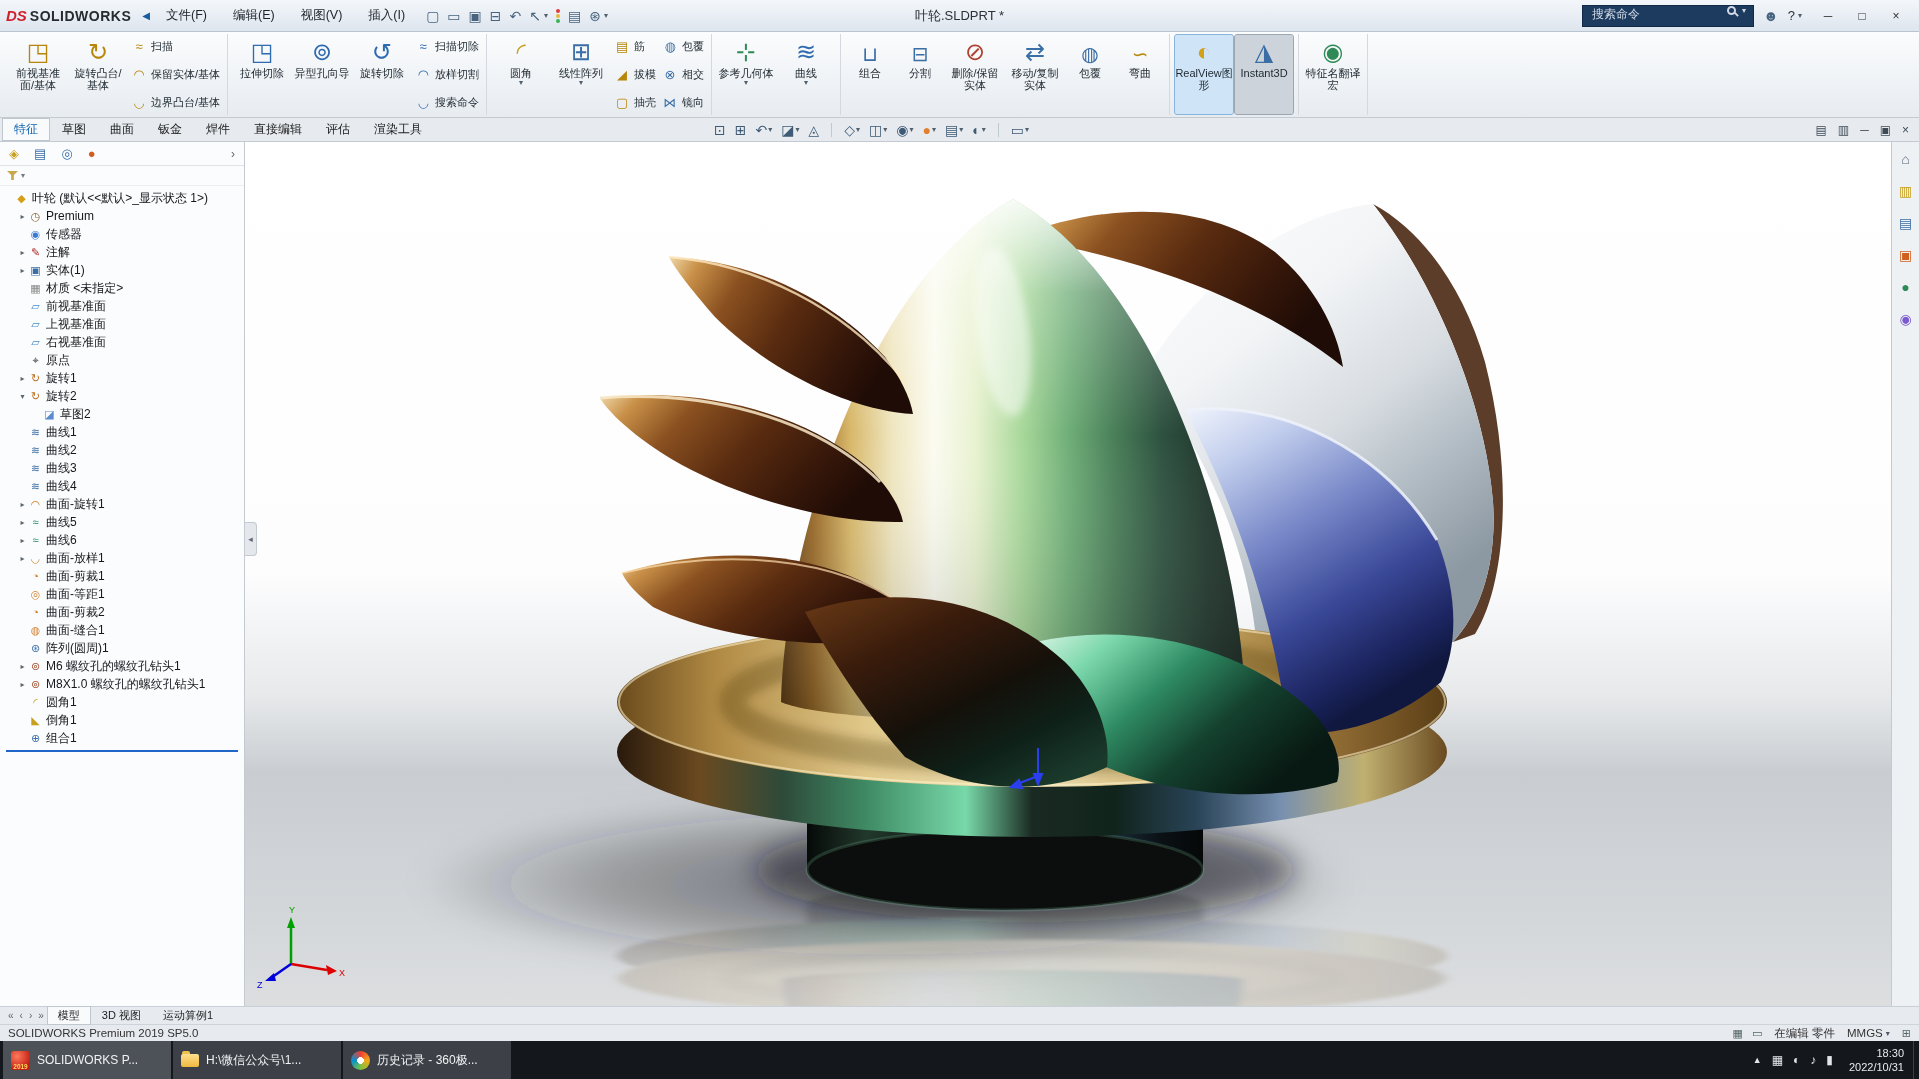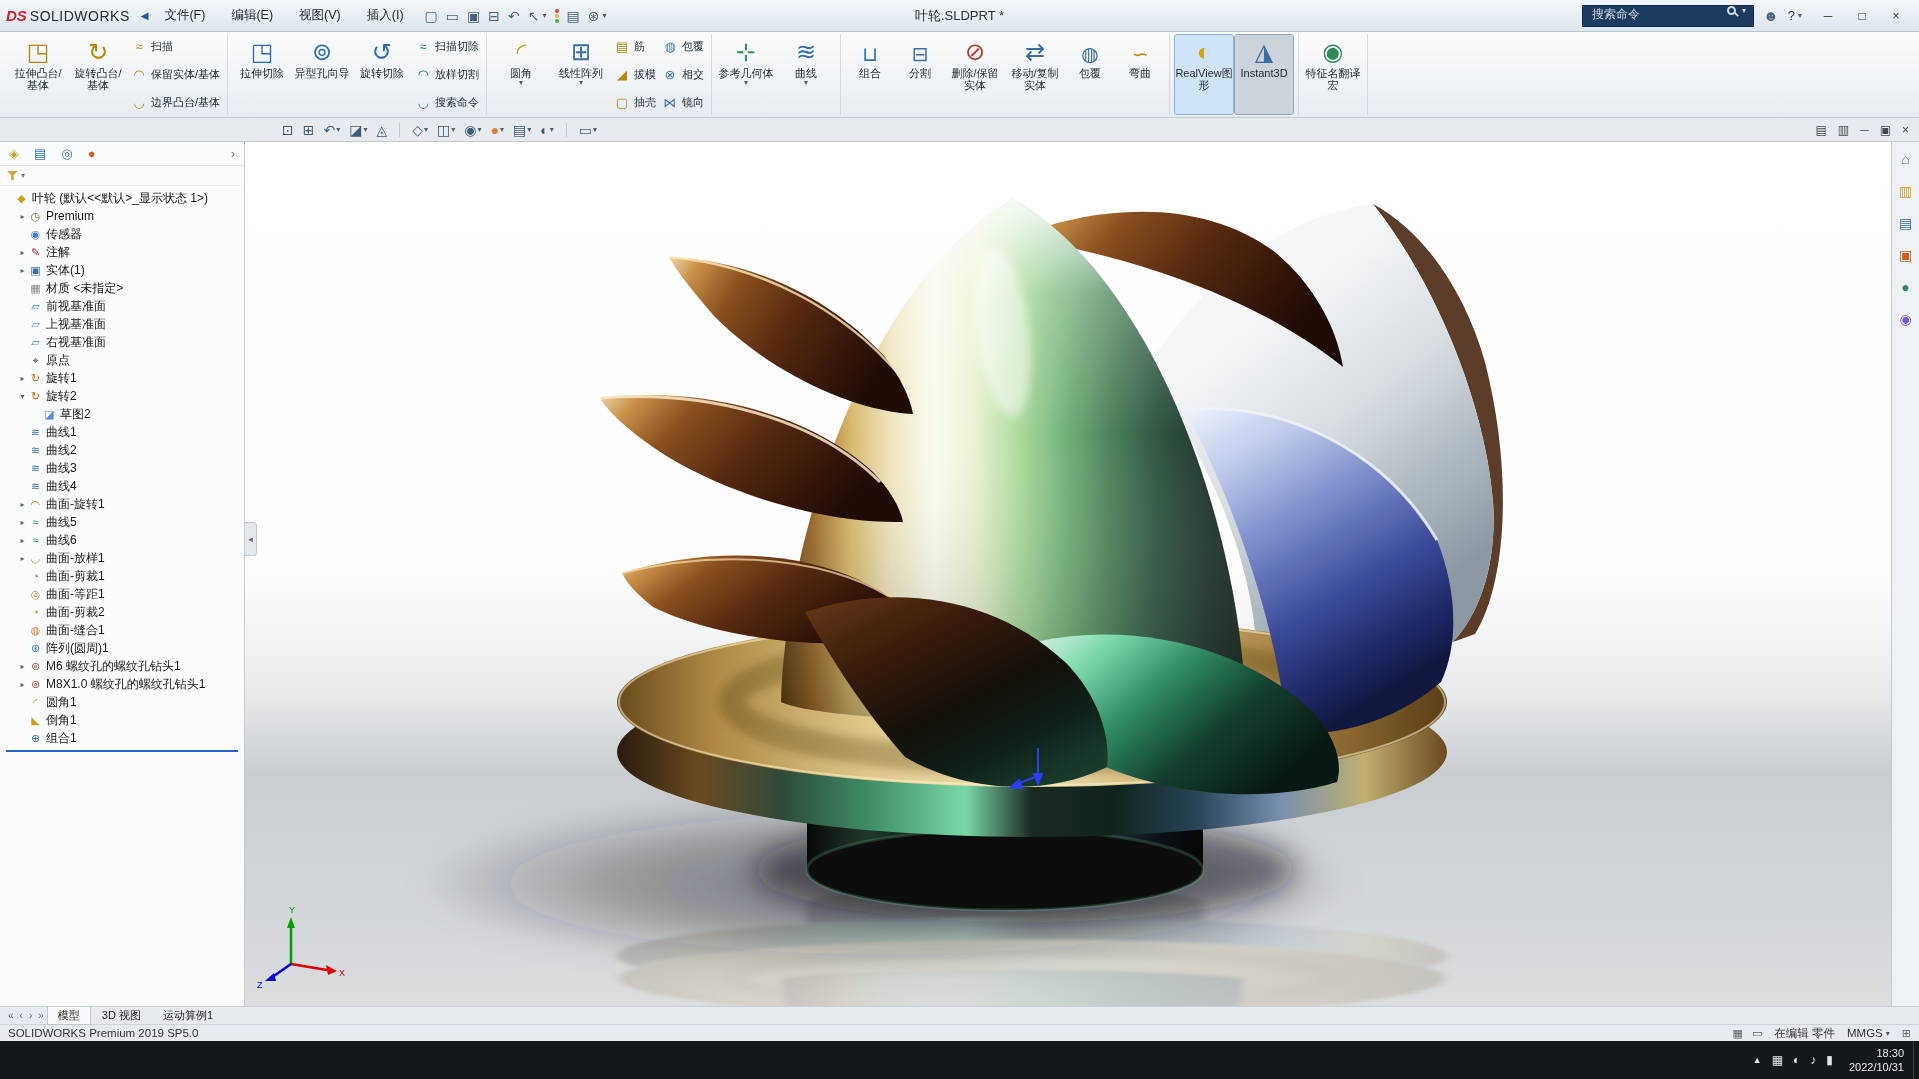--- a/index.html
+++ b/index.html
@@ -4,21 +4,21 @@
 <style>
 *{box-sizing:border-box}
 html,body{margin:0;padding:0}
 body{width:1919px;height:1079px;overflow:hidden;font-family:"Liberation Sans","DejaVu Sans",sans-serif;background:#dfe5ec}
 i{font-style:normal}
 button{font-family:inherit}
 
 .titlebar{height:32px;background:linear-gradient(#f4f7fa,#dde5ee);border-bottom:1px solid #b9c4cf;display:flex;align-items:center;padding:2px 6px;gap:4px;position:relative}
 .logo{display:flex;align-items:baseline;gap:3px;margin-right:2px}
 .ds{color:#d21f2c;font-size:15px;font-style:italic;font-weight:bold}
-.sw{color:#262b30;font-size:14px;font-weight:normal;letter-spacing:.5px}
+.sw{color:#262b30;font-size:14px;font-weight:bold;letter-spacing:.5px}
 .collapse{color:#1a5aa0;font-size:10px;margin:0 5px}
 .menubar{display:flex;gap:12px}
 .menu{font-size:12.5px;color:#1c2228;padding:3px 7px}
 .qat{display:flex;align-items:center;gap:8px;margin-left:10px}
 .qicon{font-size:14px;color:#47637e;display:inline-flex;align-items:center}
 .traffic{display:inline-flex;flex-direction:column;gap:1px}
 .dot{width:4px;height:4px;border-radius:50%;display:block}
 .dot.r{background:#e03a3a}.dot.y{background:#e8b83a}.dot.g{background:#3ab353}
 .qcaret{font-size:8px;color:#51606e;margin-left:-5px}
 .doc-title{position:absolute;left:50%;transform:translateX(-50%);font-size:13px;color:#2b3238}
@@ -166,21 +166,21 @@
           <span class="wc">□</span>
           <span class="wc">×</span>
         </span>
     </div>
   </div>
 
   <div class="ribbon">
       <div class="rgroup">
         <div class="rlarge">
           <span class="rico" style="color: rgb(184, 134, 11);">◳</span>
-          <span class="rlabel">拉伸凸台/基体</span>
+          <span class="rlabel">前视基准面/基体</span>
         </div>
         <div class="rlarge">
           <span class="rico" style="color: rgb(184, 134, 11);">↻</span>
           <span class="rlabel">旋转凸台/基体</span>
         </div>
         <div class="rstack">
           <div class="rsmall">
             <span class="rico" style="color: rgb(184, 134, 11);">≈</span>
             <span>扫描</span>
           </div>
@@ -312,20 +312,30 @@
       </div>
       <div class="rgroup">
         <div class="rlarge">
           <span class="rico" style="color: rgb(46, 139, 87);">◉</span>
           <span class="rlabel">特征名翻译宏</span>
         </div>
       </div>
     </div>
 
   <div class="tabstrip">
+    <div style="display:flex">
+        <span class="ftab active">特征</span>
+        <span class="ftab">草图</span>
+        <span class="ftab">曲面</span>
+        <span class="ftab">钣金</span>
+        <span class="ftab">焊件</span>
+        <span class="ftab">直接编辑</span>
+        <span class="ftab">评估</span>
+        <span class="ftab">渲染工具</span>
+      </div>
     <div class="headsup">
         <span class="hicon">
           <i>⊡</i>
         </span>
         <span class="hicon">
           <i>⊞</i>
         </span>
         <span class="hicon">
           <i>↶</i>
           <i class="hcaret2">▾</i>
@@ -742,20 +752,34 @@
     <span class="units">
       <i>MMGS</i>
       <i class="ucaret">▾</i>
     </span>
     <span style="display:flex;gap:9px">
         <span class="sicon">⊞</span>
       </span>
   </div>
 
   <div class="taskbar">
+    <div class="tbwins">
+        <button class="twin twin-active">
+          <span class="tbico st-sw">2019</span>
+          <span class="twlabel">SOLIDWORKS P...</span>
+        </button>
+        <button class="twin">
+          <span class="tbico st-folder"></span>
+          <span class="twlabel">H:\微信公众号\1...</span>
+        </button>
+        <button class="twin">
+          <span class="tbico st-c360b"></span>
+          <span class="twlabel">历史记录 - 360极...</span>
+        </button>
+      </div>
     <div class="tbspacer"></div>
     <div class="tray">
         <span class="trico sm">▲</span>
         <span class="trico">▦</span>
         <span class="trico">◐</span>
         <span class="trico">♪</span>
         <span class="trico">▮</span>
       </div>
     <div class="clock">
       <span>18:30</span>

